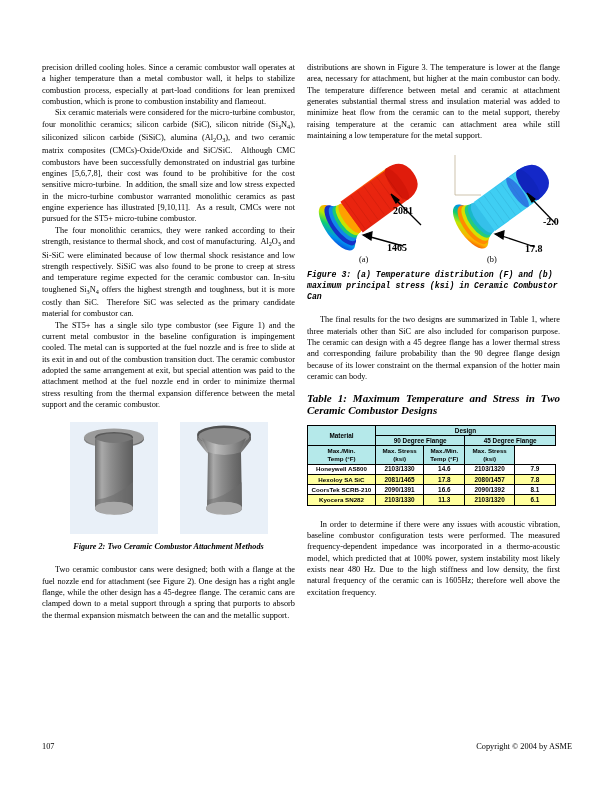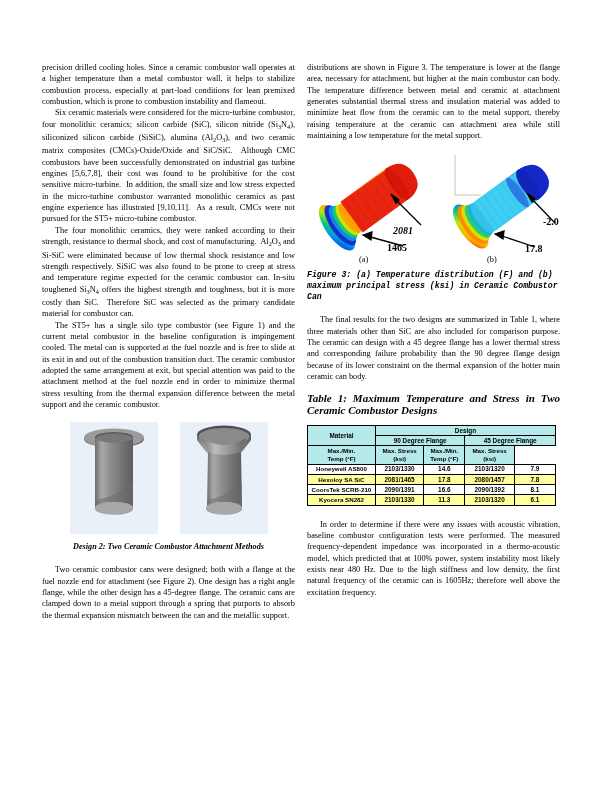--- a/index.html
+++ b/index.html
@@ -225,21 +225,21 @@
             <path d="M22,16 Q44,30 66,16 L60,30 Q44,36 28,30 Z" fill="url(#coneB)"></path>
 
             <path d="M28,30 L27,86 Q44,95 62,86 L61,30 Q44,36 28,30 Z" fill="url(#bodyB)"></path>
             <path d="M27,78 L27,86 Q44,95 62,86 L62,60 Q44,76 27,78 Z" fill="#6b6b6b" opacity="0.5"></path>
             <ellipse cx="44" cy="86.5" rx="18" ry="6.5" fill="url(#bottomB)"></ellipse>
             <ellipse cx="44" cy="86" rx="18" ry="6.2" fill="#a8a8a8"></ellipse>
           </svg>
         </div>
       </div>
 
-      <div class="fig-caption">Design 2: Two Ceramic Combustor Attachment Methods</div>
+      <div class="fig-caption">Figure 2: Two Ceramic Combustor Attachment Methods</div>
 
       <p class="body" style="margin-top:12px">
         <span>Two ceramic combustor cans were designed; both with a flange at the fuel nozzle end for attachment (see Figure 2).  One design has a right angle flange, while the other design has a 45-degree flange. The ceramic cans are clamped down to a metal support through a spring that purports to absorb the thermal expansion mismatch between the can and the metallic support.</span>
       </p>
 
 
     </div>
 
     <div class="col">
 
@@ -296,21 +296,21 @@
           <g stroke="#000000" stroke-width="1.3" fill="#000000">
             <line x1="114" y1="74" x2="86" y2="46"></line>
             <polygon points="84,43 92,49 89,52"></polygon>
           </g>
 
           <g stroke="#000000" stroke-width="1.3" fill="#000000">
             <line x1="96" y1="95" x2="60" y2="85"></line>
             <polygon points="56,84 65,81 64,89"></polygon>
           </g>
         </svg>
-        <div class="fea-label" style="left:86px; top:80px;font-style:italic;">2081</div>
+        <div class="fea-label" style="left:86px; top:60px;">2081</div>
         <div class="fea-label" style="left:80px; top:97px;">1465</div>
 
         <svg class="fea" style="left:140px; top:6px;" width="115" height="100" viewBox="0 0 115 100">
           <defs>
             <linearGradient id="coolBody" x1="0" y1="1" x2="1" y2="0">
               <stop offset="0" stop-color="#35c8f0"></stop>
               <stop offset="0.6" stop-color="#3fd0f4"></stop>
               <stop offset="1" stop-color="#2aa8e8"></stop>
             </linearGradient>
             <linearGradient id="flangeRainbow2" x1="0.1" y1="1" x2="0.9" y2="0">
@@ -445,14 +445,18 @@
         </tbody>
       </table>
 
       <p class="body" style="margin-top:13px">
         <span>In order to determine if there were any issues with acoustic vibration, baseline combustor configuration tests were performed.  The measured frequency-dependent impedance was incorporated in a thermo-acoustic model, which predicted that at 100% power, system instability most likely exists near 480 Hz.  Due to the high stiffness and low density, the first natural frequency of the ceramic can is 1605Hz; therefore well above the excitation frequency.</span>
       </p>
 
     </div>
   </div>
 
+  <div class="footer">
+    <div class="pageno">107</div>
+    <div class="copy">Copyright © 2004 by ASME</div>
+  </div>
 
 </div>
 
 </body></html>

